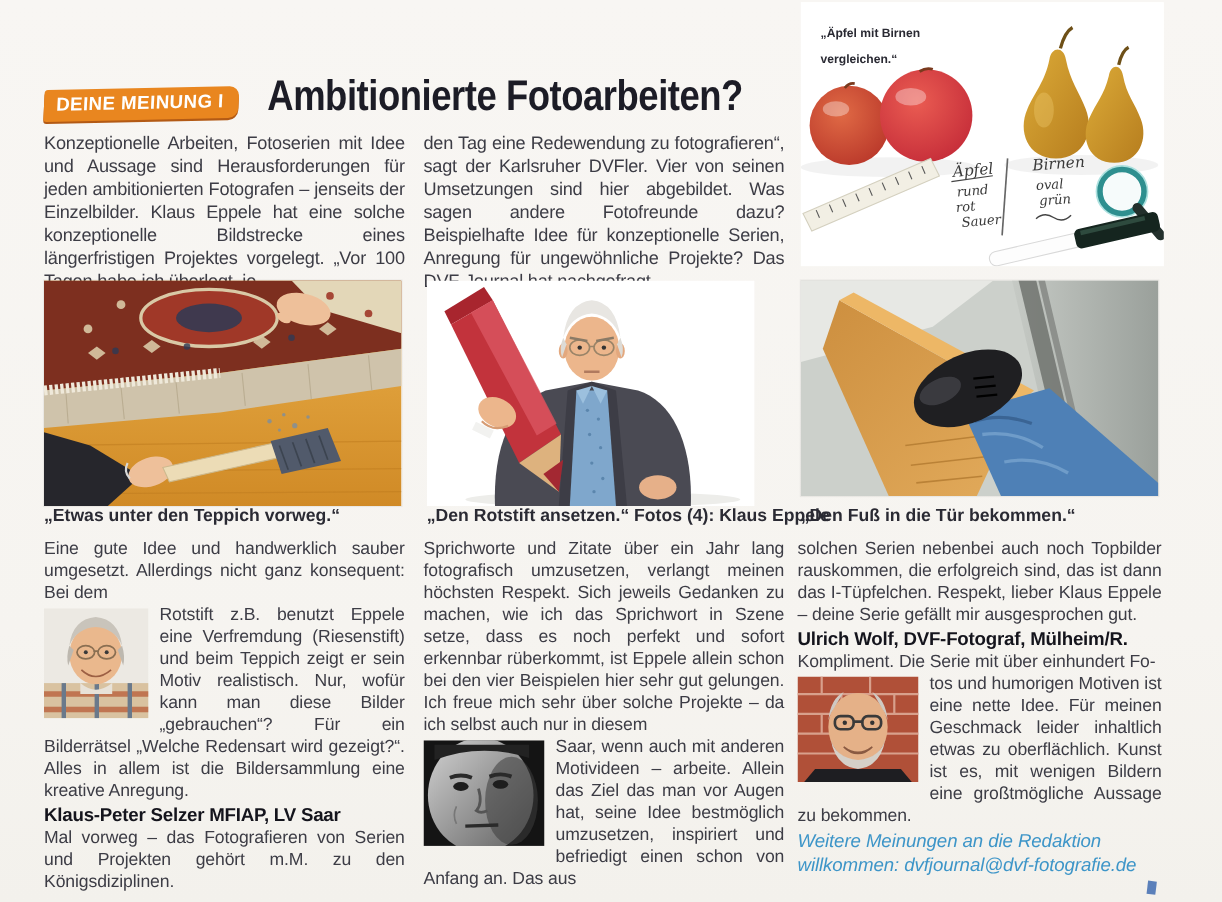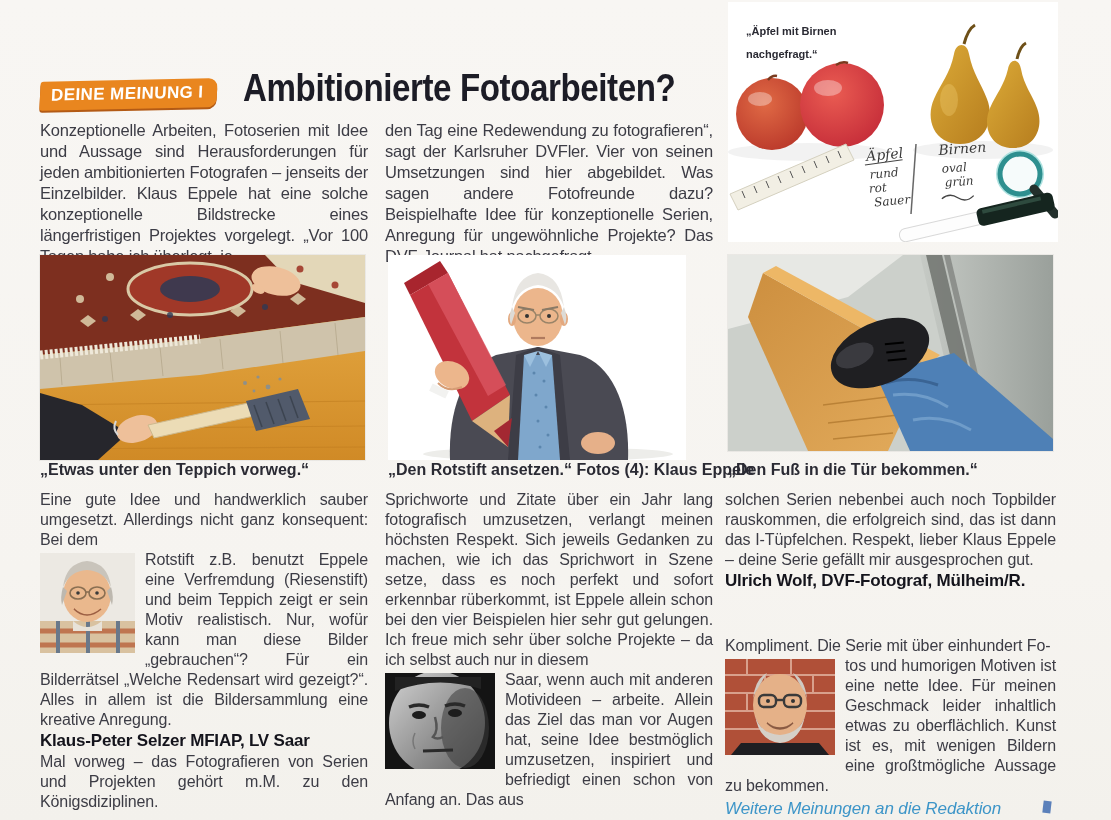--- a/index.html
+++ b/index.html
@@ -21,21 +21,21 @@
   .caption{position:absolute;top:461px;font-size:16px;font-weight:bold;color:#2a2a33;}
   .fruitwrap{position:absolute;left:728px;top:2px;width:330px;height:240px;background:#fff;}
   .fruitcap{position:absolute;left:18px;top:18px;font-size:11px;font-weight:bold;
             color:#2a2a33;line-height:23px;}
   .col{position:absolute;top:490px;width:328px;font-size:16px;line-height:20px;
        text-align:justify;letter-spacing:-.1px;}
   .col3{left:725px;width:331px;}
   .author{font-weight:bold;font-size:17px;color:#14141c;text-align:left;
           letter-spacing:-.2px;padding:1px 0;}
   .portrait{float:left;margin:3px 10px 2px 0;}
-  .oneline{text-align:left;white-space:nowrap;margin-top:44px;}
+  .oneline{text-align:left;white-space:nowrap;}
   .clr{clear:both;}
   .footerblue{color:#3d95c8;font-style:italic;font-size:17px;line-height:22px;margin-top:2px;}
   .fb1{text-align:left;} .fb2{text-align:left;}
   .cornermark{position:absolute;left:1043px;top:801px;width:8px;height:12px;
               background:#3f6cb2;transform:rotate(7deg);opacity:.85;}
 </style>
 </head>
 <body>
 
 <div class="page">
@@ -116,21 +116,21 @@
         <line x1="306" y1="187" x2="327" y2="212" stroke="#23302c" stroke-width="9" stroke-linecap="round"></line>
       </g>
       <g transform="rotate(-13 250 218)">
         <rect x="170" y="210" width="95" height="13" rx="6" fill="#fdfdfd" stroke="#d9d9d9"></rect>
         <rect x="250" y="207" width="78" height="18" rx="5" fill="#15251f"></rect>
         <rect x="256" y="209" width="60" height="4" fill="#2e4a3e"></rect>
       </g>
     </svg>
     <div class="fruitcap">
       <div>„Äpfel mit Birnen</div>
-      <div>nachgefragt.“</div>
+      <div>vergleichen.“</div>
     </div>
   </div>
 
   <div class="photo" style="left:40px;top:255px">
     <svg width="325" height="205" viewBox="0 0 325 205">
       <defs>
         <linearGradient id="wd" x1="0" y1="0" x2="0" y2="1">
           <stop offset="0" stop-color="#eab04a"></stop>
             <stop offset="1" stop-color="#d08a26"></stop>
         </linearGradient>

